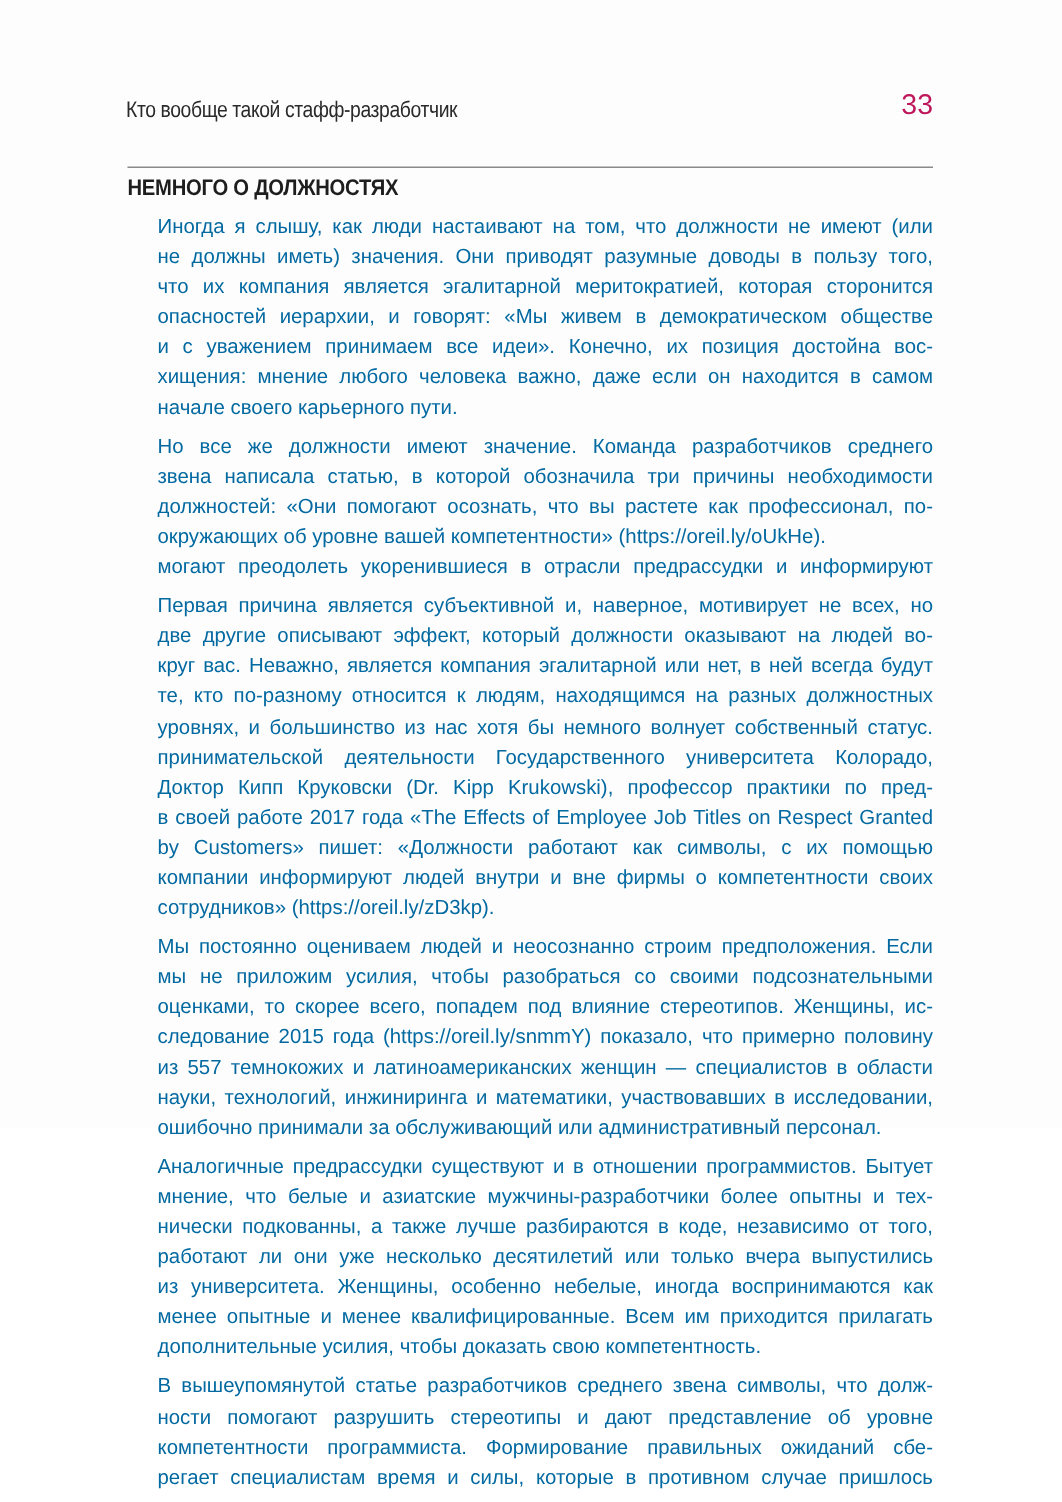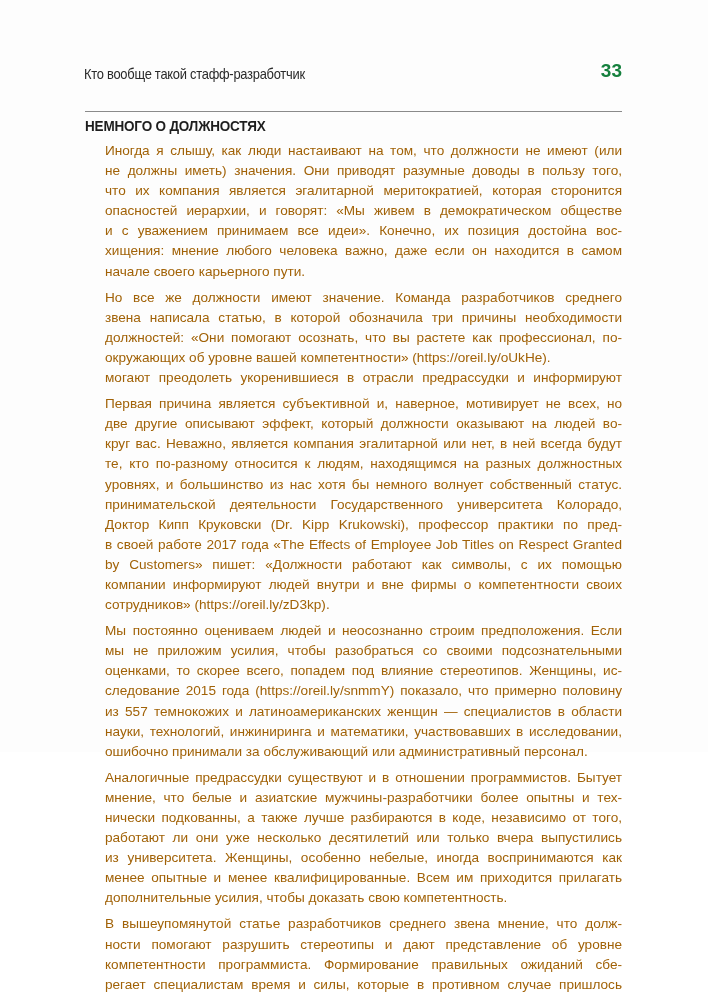--- a/index.html
+++ b/index.html
@@ -42,22 +42,22 @@
       transform: scaleX(0.86);
       transform-origin: left center;
       white-space: nowrap;
     }
     .page-number {
       position: absolute;
       right: 0;
       top: -2px;
       font-family: "Liberation Sans", sans-serif;
       font-size: 19px;
-      font-weight: bold;
-      color: #15803d;
+      font-weight: normal;
+      color: #be185d;
     }
     .rule {
       position: absolute;
       left: 85px;
       top: 111px;
       width: 537px;
       height: 0;
       border-top: 1.5px solid #8a8a8a;
     }
     .section-heading {
@@ -78,21 +78,21 @@
       left: 105px;
       top: 141px;
       width: 517px;
     }
     .para {
       margin: 0 0 6px 0;
       font-family: "Liberation Sans", sans-serif;
       font-size: 13.6px;
       line-height: 20.1px;
       text-align: justify;
-      color: #a16207;
+      color: #0369a1;
       hyphens: manual;
     }
     .para .line {
       display: block;
       text-align: justify;
       text-align-last: justify;
       white-space: nowrap;
     }
     .para .line.last {
       text-align-last: left;
@@ -154,20 +154,20 @@
       <p class="para">
         <span class="line">Аналогичные предрассудки существуют и в отношении программистов. Бытует</span>
         <span class="line">мнение, что белые и азиатские мужчины-разработчики более опытны и тех-</span>
         <span class="line">нически подкованны, а также лучше разбираются в коде, независимо от того,</span>
         <span class="line">работают ли они уже несколько десятилетий или только вчера выпустились</span>
         <span class="line">из университета. Женщины, особенно небелые, иногда воспринимаются как</span>
         <span class="line">менее опытные и менее квалифицированные. Всем им приходится прилагать</span>
         <span class="line last">дополнительные усилия, чтобы доказать свою компетентность.</span>
       </p>
       <p class="para">
-        <span class="line">В вышеупомянутой статье разработчиков среднего звена мнение, что долж-</span>
+        <span class="line">В вышеупомянутой статье разработчиков среднего звена символы, что долж-</span>
         <span class="line">ности помогают разрушить стереотипы и дают представление об уровне</span>
         <span class="line">компетентности программиста. Формирование правильных ожиданий сбе-</span>
         <span class="line">регает специалистам время и силы, которые в противном случае пришлось</span>
       </p>
     </div>
 
 </div>
 
 </body></html>

